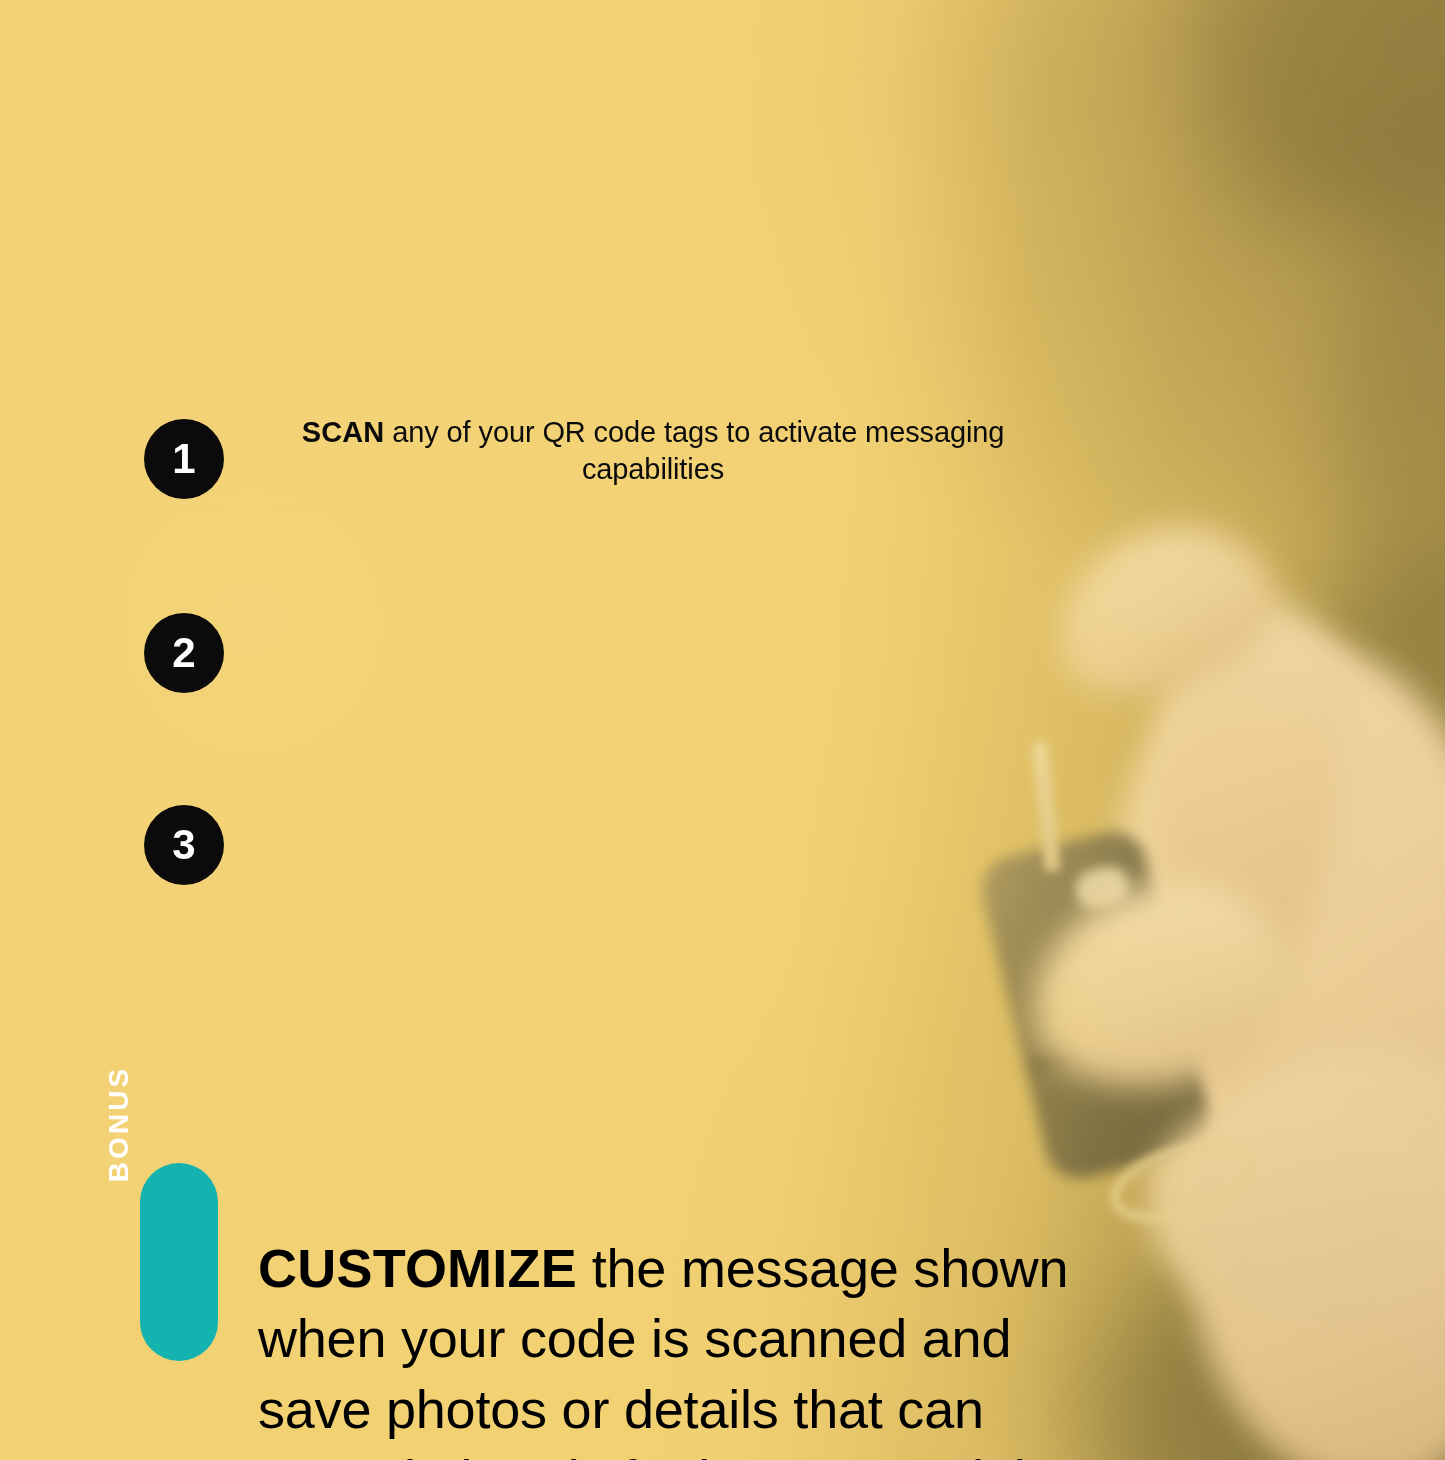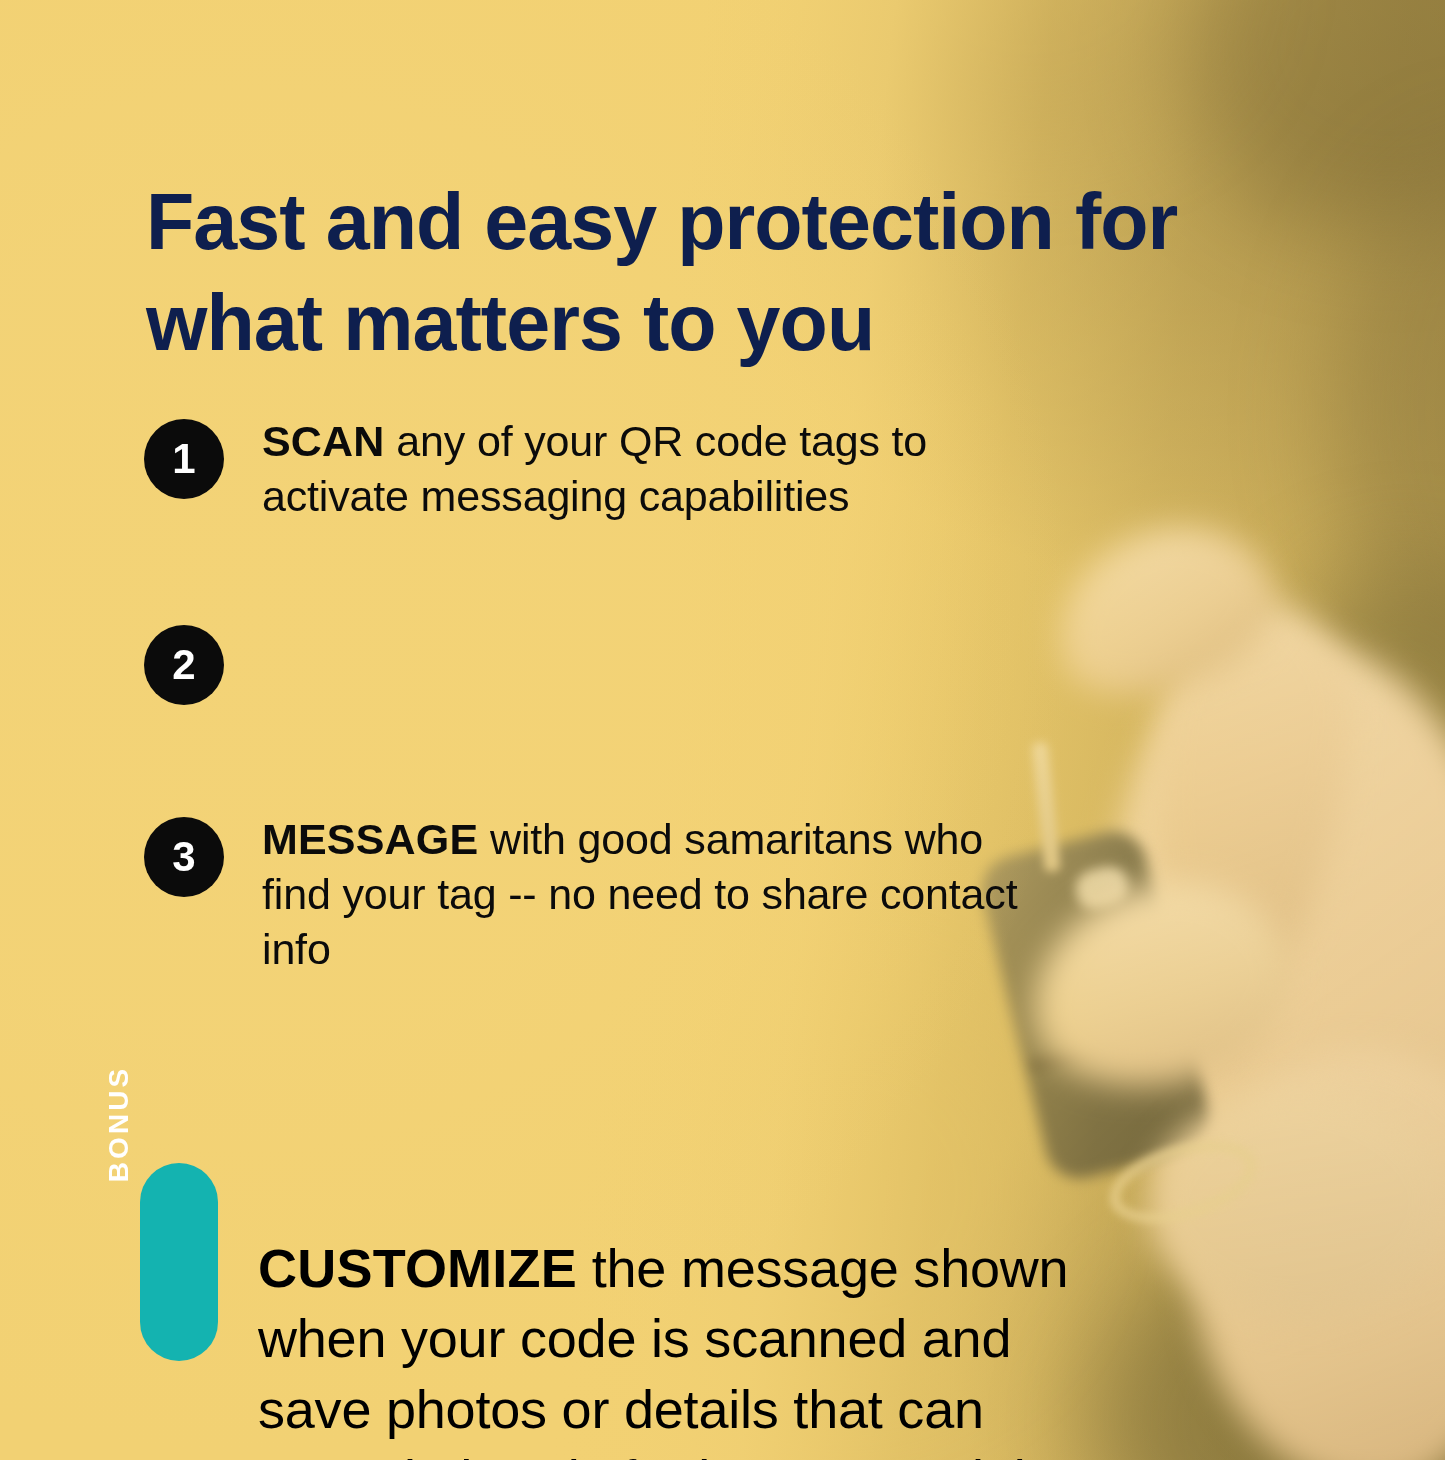--- a/index.html
+++ b/index.html
@@ -214,24 +214,25 @@
     background: #0b0b0b;
     color: #ffffff;
     font-size: 42px;
     font-weight: 700;
     line-height: 80px;
     text-align: center;
   }
 
   .step-text {
     color: #0b0b0b;
-    font-size: 43px;
+    font-size: 29px;
     font-weight: 400;
     line-height: 1.28;
     letter-spacing: -0.004em;
+    text-align: center;
   }
   .step-text .kw {
     font-weight: 700;
     letter-spacing: 0.004em;
   }
 
   
   .bonus {
     position: absolute;
     left: 140px;
@@ -302,41 +303,36 @@
     <div class="skin palm2"></div>
     <div class="skin knuckles"></div>
     <div class="ring"></div>
 
     <div class="wash"></div>
     <div class="wash-soft"></div>
   </div>
 
   <div class="content">
 
-    <h1 class="headline">Fast and easy protection for
-what matters to you</h1>
 
     <div class="steps">
 
       <div class="step">
         <div class="step-badge">1</div>
         <div class="step-text">
           <span class="kw">SCAN</span><span> any of your QR code tags to activate messaging capabilities</span>
         </div>
       </div>
 
       <div class="step">
         <div class="step-badge">2</div>
       </div>
 
       <div class="step">
         <div class="step-badge">3</div>
-        <div class="step-text">
-          <span class="kw">MESSAGE</span><span> with good samaritans who find your tag -- no need to share contact info</span>
-        </div>
       </div>
 
     </div>
 
     <div class="bonus">
       <div class="bonus-badge">
         <span>BONUS</span>
       </div>
       <div class="bonus-text">
         <span class="kw">CUSTOMIZE</span><span> the message shown when your code is scanned and save photos or details that can come in handy for insurance claims</span>

